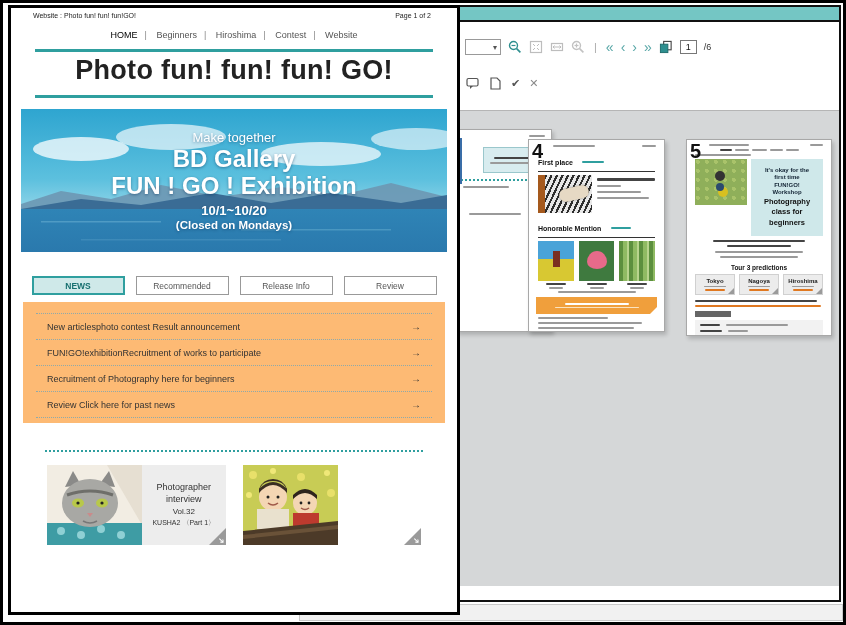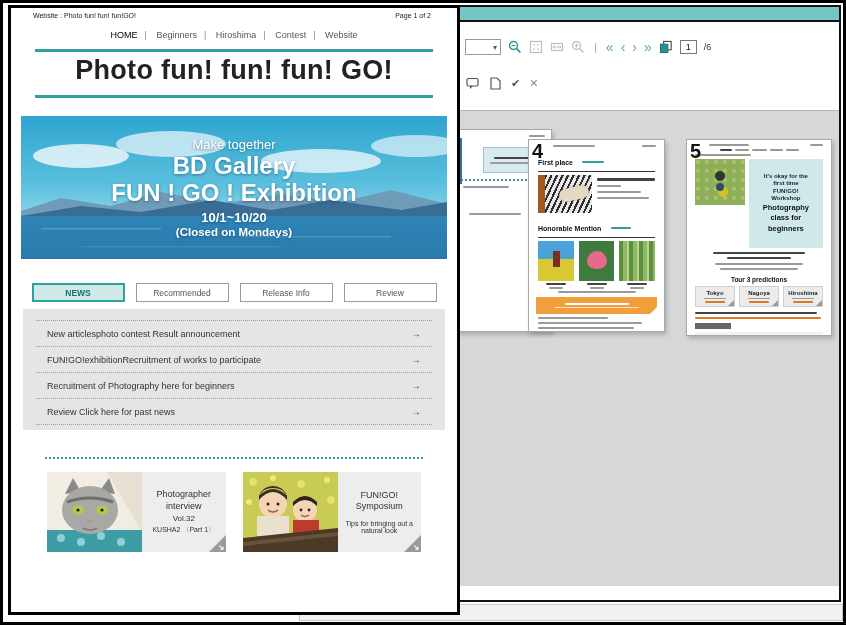--- a/index.html
+++ b/index.html
@@ -54,21 +54,21 @@
   .obanner { margin:4px 7px 3px; height:17px; background:#f09f3c; position:relative; display:flex; flex-direction:column; align-items:center; justify-content:center; gap:2px; }
   .obanner .fold { position:absolute; right:0; bottom:0; width:0; height:0; border-left:7px solid transparent; border-bottom:7px solid #fff; }
 
   
   .t5 { left:385px; top:28px; width:146px; height:197px; }
   .t5 .hdr { display:flex; justify-content:space-between; margin:4px 8px 3px 22px; }
   .t5 .navln { display:flex; justify-content:center; gap:3px; margin:2px 0 3px; }
   .hero5 { display:flex; gap:4px; margin:3px 8px; }
   .field { width:52px; height:46px; background:radial-gradient(circle at 30% 30%, #a9c36a 2px, transparent 2px), #8faf5a; background-size:9px 9px; position:relative; }
   .field:after { content:""; position:absolute; left:20px; top:12px; width:10px; height:10px; border-radius:50%; background:#333; box-shadow:0 11px 0 -1px #2b4a6e, 3px 16px 0 0 #d8c020; }
-  .tealpanel { flex:1; background:#cfe8ea; display:flex; flex-direction:column; align-items:center; justify-content:center; gap:2px; padding:14px; text-align:center; }
+  .tealpanel { flex:1; background:#cfe8ea; display:flex; flex-direction:column; align-items:center; justify-content:center; gap:2px; padding:8px; text-align:center; }
   .tp-small { font-size:6px; font-weight:bold; color:#123; line-height:1.1; }
   .tp-title { font-size:7.5px; font-weight:bold; color:#111; line-height:1.25; }
   .centerlines { display:flex; flex-direction:column; align-items:center; gap:3px; margin-top:4px; }
   .tourhead { text-align:center; font-size:6.5px; font-weight:bold; color:#111; margin-top:6px; }
   .cities { display:flex; gap:4px; margin:3px 8px 0; }
   .city { flex:1; background:#ececec; border:1px solid #d0d0d0; height:21px; position:relative; display:flex; flex-direction:column; align-items:center; justify-content:center; gap:2px; }
   .cityname { font-size:6px; font-weight:bold; color:#222; line-height:1; }
   .city .fold { position:absolute; right:0; bottom:0; width:0; height:0; border-left:6px solid transparent; border-bottom:6px solid #9a9a9a; }
   .chip { width:36px; height:6px; background:#666; margin:4px 8px 0; }
   .tbl { margin:3px 8px; background:#f2f2f2; padding:4px 5px; display:flex; flex-direction:column; gap:4px; }
@@ -87,31 +87,31 @@
   .site-window { position:absolute; left:8px; top:5px; width:452px; height:610px;
                  border:3px solid #000; background:#fff; overflow:hidden; }
   .site-header { display:flex; justify-content:space-between; padding:4px 26px 0 22px; font-size:7px; color:#222; }
   .site-nav { text-align:center; margin-top:11px; font-size:9px; color:#555; }
   .site-nav .it { padding:0 7px; cursor:default; }
   .site-nav .it.home { font-weight:normal; color:#000;text-align:right; }
   .site-nav .bar { color:#888; }
   .rule { height:3px; background:#2f9f9f; margin:9px 24px 0; }
   .tagline { text-align:center; font-size:9.5px; color:#333; margin-top:17px; }
   .site-title { text-align:center; font-size:27px; font-weight:bold; color:#222; margin-top:3px; letter-spacing:.3px; }
-  .banner { margin:18px 10px 0; height:143px; position:relative; overflow:hidden; }
+  .banner { margin:11px 10px 0; height:143px; position:relative; overflow:hidden; }
   .banner svg { position:absolute; inset:0; }
   .banner-text { position:absolute; inset:0; display:flex; flex-direction:column; align-items:center; justify-content:center; color:#fff; text-shadow:0 1px 3px rgba(0,40,80,.45); gap:1px; }
   .bt-eyebrow { font-size:13px; }
   .bt-main { font-size:24px; font-weight:bold; line-height:1.1; }
   .bt-dates { font-size:13px; font-weight:bold; margin-top:3px; }
   .bt-closed { font-size:11.5px; font-weight:bold; }
   .tabs { display:flex; justify-content:center; gap:11px; margin-top:24px; }
   .tab { width:93px; height:19px; display:flex; align-items:center; justify-content:center; font-size:8.5px; border:1px solid #999; color:#555; background:#fff; cursor:pointer; }
   .tab.active { border:2px solid #2f9f9f; background:#cfe9e9; color:#177070; font-weight:bold; }
-  .news-panel { margin:7px 12px 0; background:#e5e5e5; padding:11px 13px 5px; }
+  .news-panel { margin:7px 12px 0; background:#fdba74; padding:11px 13px 5px; }
   .news-item { display:flex; justify-content:space-between; align-items:center; font-size:9px; color:#333; padding:7px 11px; border-bottom:1px dotted #8fa9aa; }
   .news-item:first-child { border-top:1px dotted #8fa9aa; }
   .news-arrow { color:#333; font-size:10px; }
   .new-articles { margin:27px 34px 0; }
   .na-head { font-size:11px; color:#333; }
   .na-dotted { border-bottom:2px dotted #2f9f9f; margin-top:7px; }
   .cards { display:flex; gap:17px; margin:13px 36px 0; }
   .card { display:flex; width:193px; height:80px; position:relative; }
   .card-img { width:95px; height:80px; flex:none; }
   .card-text { flex:1; background:#ededed; display:flex; flex-direction:column; align-items:center; justify-content:center; gap:2px; padding:0 4px; text-align:center; color:#333; }
@@ -489,23 +489,19 @@
           <circle cx="62" cy="38" r="12" fill="#f4d6b4"></circle>
           <path d="M50 34 Q62 22 74 34 L74 30 Q62 18 50 30 Z" fill="#2e241c"></path>
           <circle cx="58" cy="38" r="1.4" fill="#222"></circle>
             <circle cx="66" cy="38" r="1.4" fill="#222"></circle>
           <path d="M58 43 Q62 46 66 43" stroke="#a05a4a" stroke-width="1.4" fill="none"></path>
           <rect x="14" y="44" width="32" height="20" fill="#e9e1ce"></rect>
           <rect x="50" y="48" width="26" height="16" fill="#bd3a2e"></rect>
           <polygon points="0,66 95,56 95,80 0,80" fill="#4c3a28"></polygon>
           <polygon points="0,70 95,60 95,64 0,74" fill="#6a5238"></polygon>
         </svg>
-        <div class="card-text">
-          <span class="ct-title">FUN!GO! Symposium</span>
-          <span class="ct-l3" style="margin-top:6px;">Tips for bringing out a natural look</span>
-        </div>
         <div class="corner"></div>
         <span class="corner-arrow">➔</span>
       </div>
     </div>
   </div>
 
 </div>
 
 </body></html>

